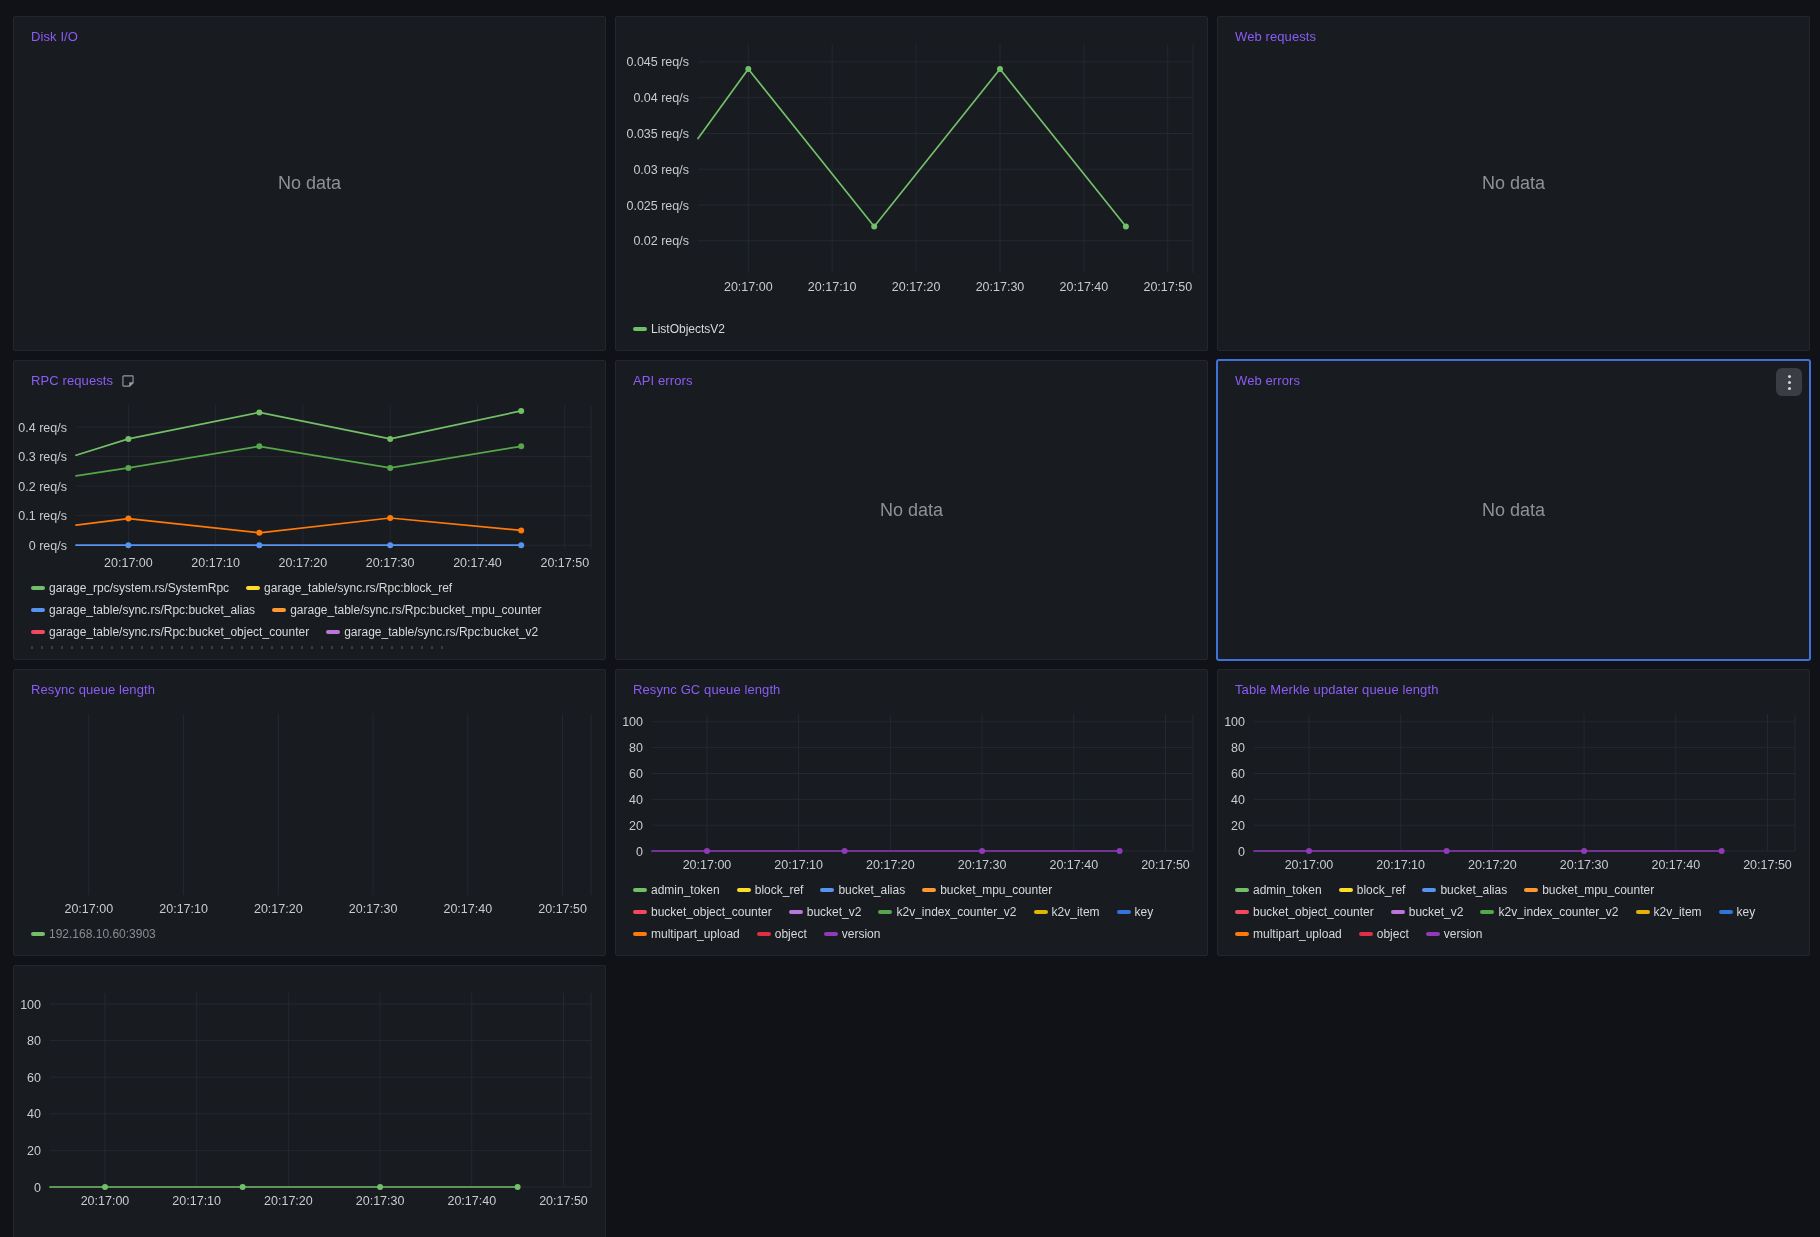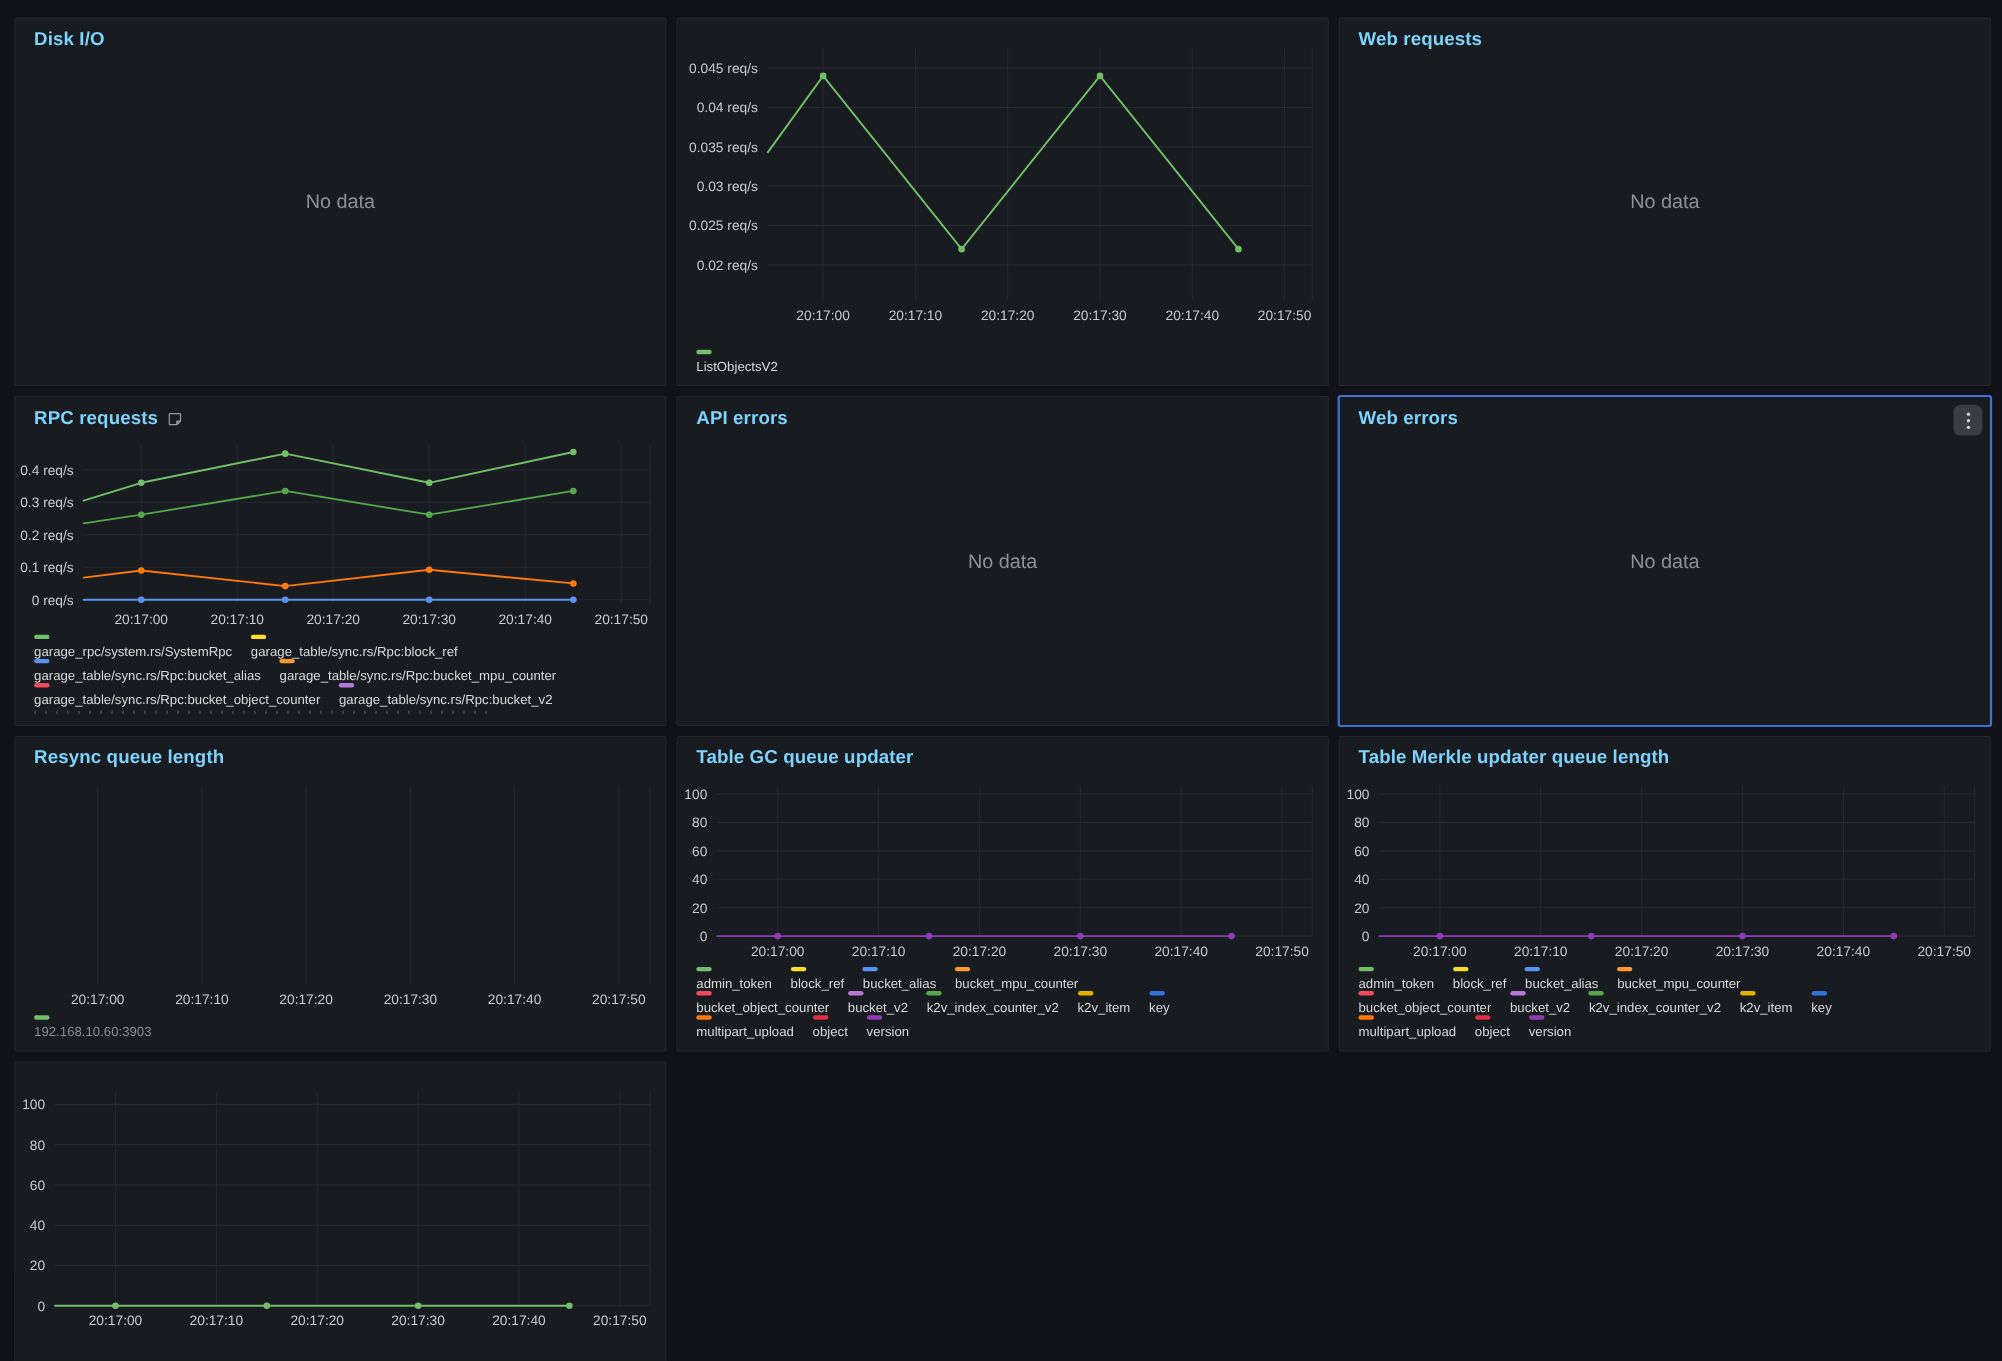--- a/index.html
+++ b/index.html
@@ -31,22 +31,22 @@
     box-shadow: 0 0 0 1px #3f72d9;
   }
   .panel-header {
     display: flex; align-items: center; gap: 8px;
     padding: 9px 16px 5px 17px;
     height: 20px; flex: 0 0 auto;
     cursor: pointer;
   }
   .panel-title {
     margin: 0;
-    font-size: 17px; font-weight: 700;
-    color: #7dd3fc; letter-spacing: 0.1px;
+    font-size: 13px; font-weight: 400;
+    color: #8b5cf6; letter-spacing: 0.1px;
     white-space: nowrap;
   }
   .desc-icon { color: #9599a0; display: flex; align-items: center; margin-top: 1px; }
   .no-data {
     position: absolute; inset: 0;
     display: flex; align-items: center; justify-content: center;
     font-size: 18px; color: #8e9297;
     pointer-events: none;
   }
   .menu-btn {
@@ -57,21 +57,21 @@
     gap: 3px; cursor: pointer; z-index: 2;
   }
   .menu-btn .dot { width: 3px; height: 3px; border-radius: 50%; background: #d5d6d8; }
   svg.chart { display: block; width: 100%; flex: 1 1 auto; min-height: 0; }
   svg.chart .axis-text {
     fill: #c9cbd0; font-size: 12.5px;
     font-family: "Liberation Sans", sans-serif;
   }
   .legend { flex: 0 0 auto; padding: 2px 16px 10px 17px; }
   .legend-row { display: flex; align-items: center; gap: 17px; height: 22px; }
-  .legend-item { display: flex; align-items: flex-start; gap: 4px; cursor: pointer; min-width: 0; flex-direction: column; }
+  .legend-item { display: flex; align-items: center; gap: 4px; cursor: pointer; min-width: 0; }
   .legend-marker { width: 14px; height: 4px; border-radius: 2px; flex: 0 0 auto; }
   .legend-label { font-size: 12px; color: #d8d9da; white-space: nowrap; }
   .legend-item.dim .legend-label { color: #8a8d93; }
   .overflow-dots {
     height: 3px; width: 420px; margin: 3px 0 0 0;
     background: repeating-linear-gradient(90deg, #55585e 0 2px, transparent 2px 10px);
     opacity: 0.55;
   }
 </style>
 </head>
@@ -261,21 +261,21 @@
         <div class="legend-row">
           <div class="legend-item dim">
             <span class="legend-marker" style="background: rgb(115, 191, 105);"></span>
             <span class="legend-label">192.168.10.60:3903</span>
           </div>
         </div>
       </div>
     </section>
     <section class="panel">
       <div class="panel-header">
-        <h2 class="panel-title">Table GC queue updater</h2>
+        <h2 class="panel-title">Resync GC queue length</h2>
       </div>
       <svg class="chart" viewBox="0 0 591 173">
         <line x1="36" y1="17.8" x2="577" y2="17.8" stroke="#242833" stroke-width="1"></line>
         <text x="27" y="22.3" text-anchor="end" class="axis-text">100</text>
         <line x1="36" y1="43.6" x2="577" y2="43.6" stroke="#242833" stroke-width="1"></line>
         <text x="27" y="48.1" text-anchor="end" class="axis-text">80</text>
         <line x1="36" y1="69.5" x2="577" y2="69.5" stroke="#242833" stroke-width="1"></line>
         <text x="27" y="74.0" text-anchor="end" class="axis-text">60</text>
         <line x1="36" y1="95.3" x2="577" y2="95.3" stroke="#242833" stroke-width="1"></line>
         <text x="27" y="99.8" text-anchor="end" class="axis-text">40</text>

